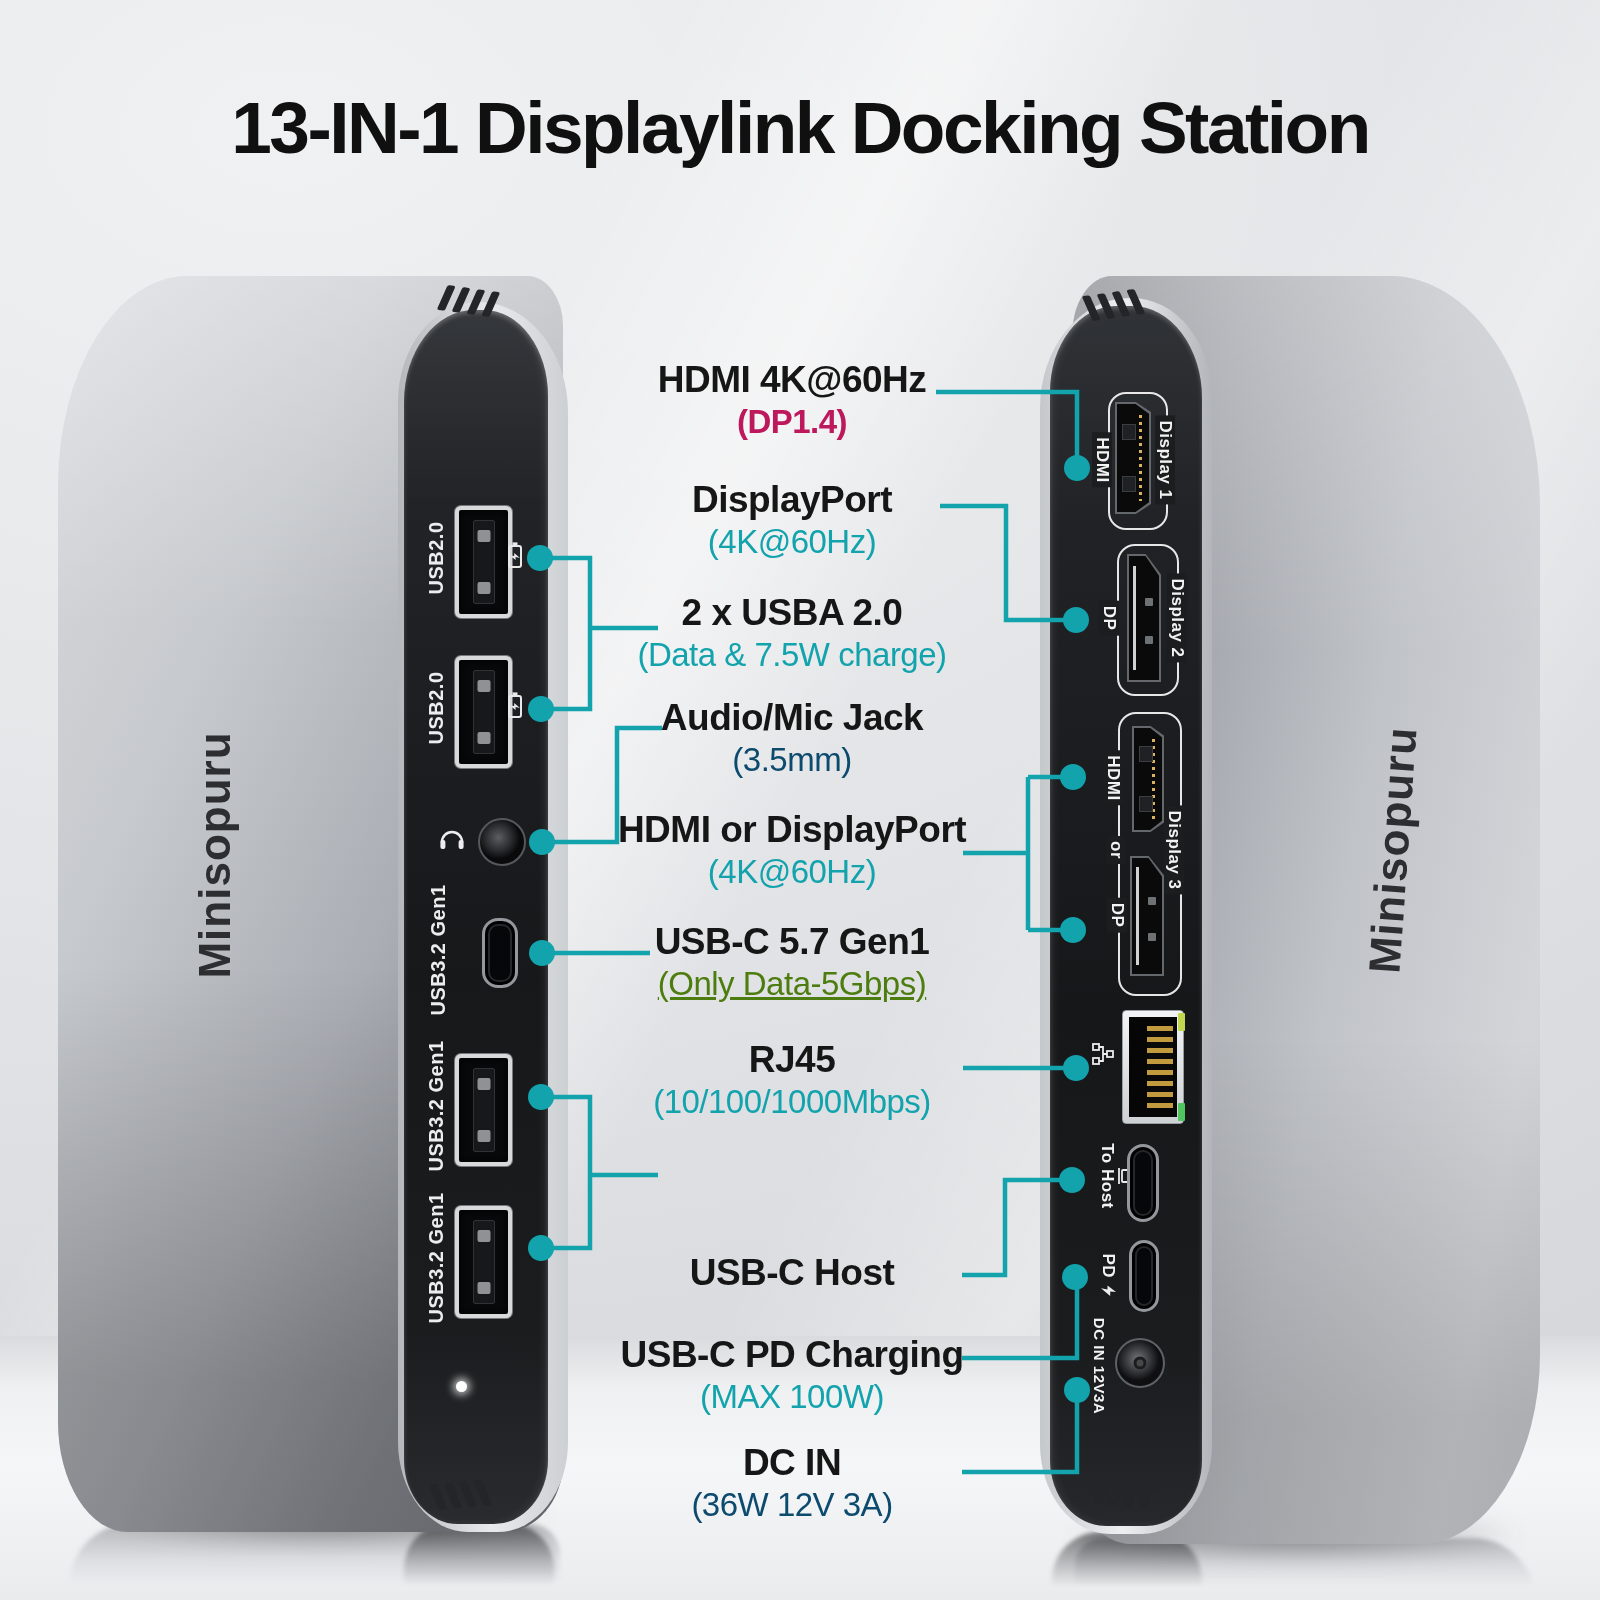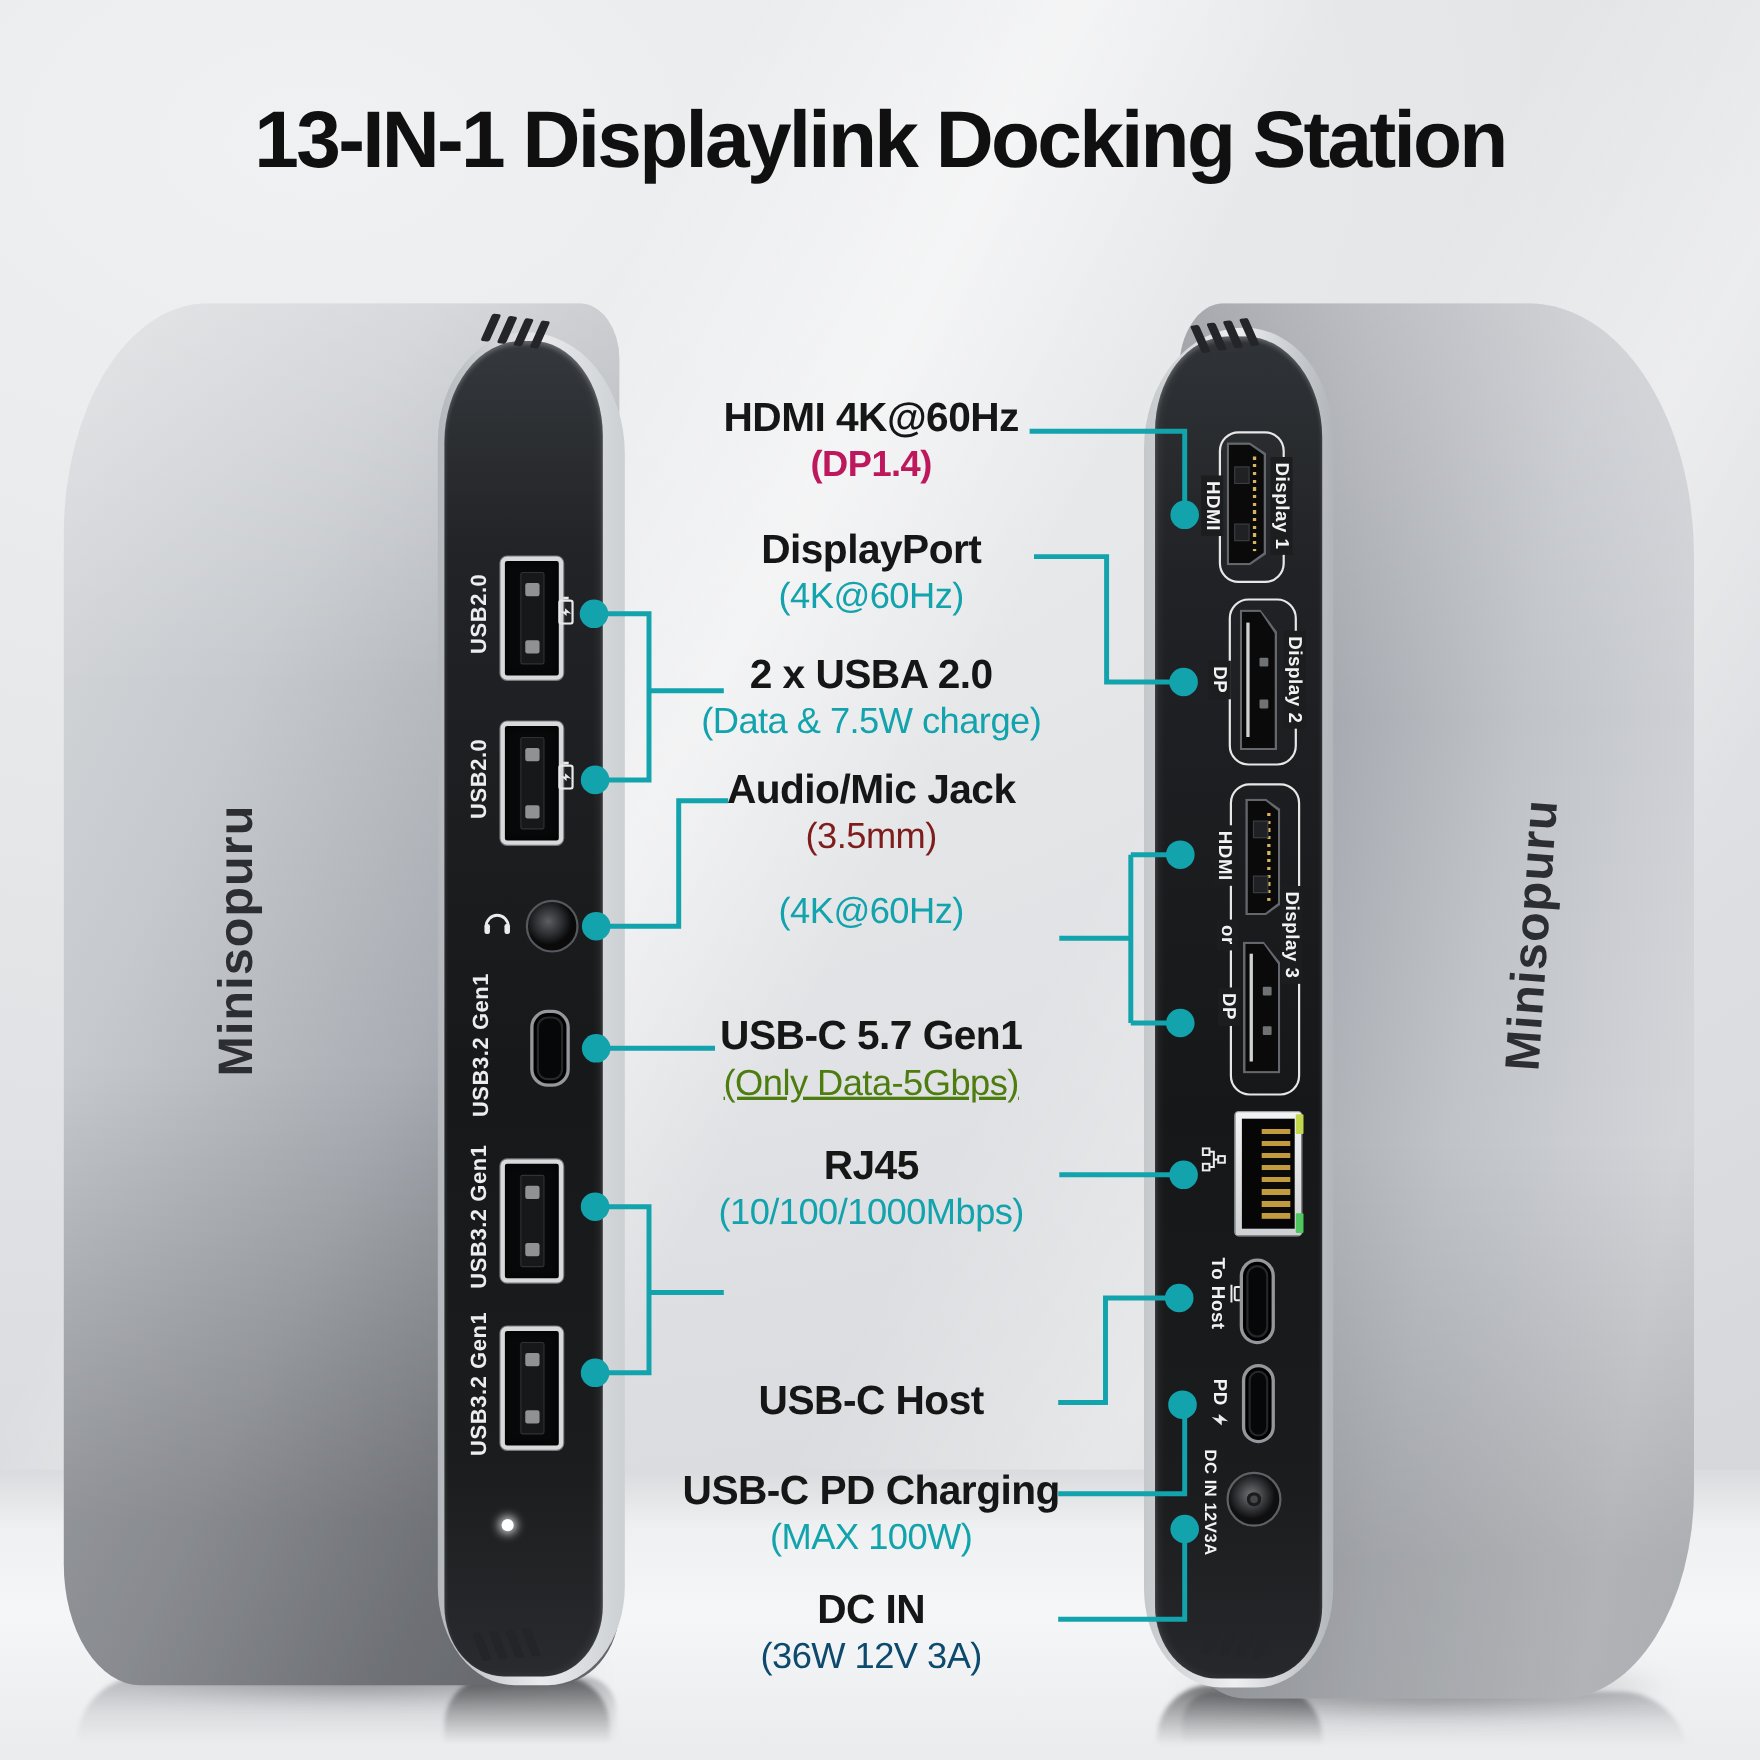--- a/index.html
+++ b/index.html
@@ -353,23 +353,24 @@
   <div class="callout" style="top:478px;">
     <div class="co-main">DisplayPort</div>
     <div class="co-sub" style="color:#12A3AD;">(4K@60Hz)</div>
   </div>
   <div class="callout" style="top:591px;">
     <div class="co-main">2 x USBA 2.0</div>
     <div class="co-sub" style="color:#12A3AD;">(Data &amp; 7.5W charge)</div>
   </div>
   <div class="callout" style="top:696px;">
     <div class="co-main">Audio/Mic Jack</div>
-    <div class="co-sub" style="color:#7f1d1d;">(3.5mm)</div>
+    <div class="co-sub" style="color:#0c4a6e;">(3.5mm)</div>
   </div>
   <div class="callout" style="top:808px;">
+    <div class="co-main">HDMI or DisplayPort</div>
     <div class="co-sub" style="color:#12A3AD;">(4K@60Hz)</div>
   </div>
   <div class="callout" style="top:920px;">
     <div class="co-main">USB-C 5.7 Gen1</div>
     <div class="co-sub" style="color:#4d7c0f;text-decoration:underline;">(Only Data-5Gbps)</div>
   </div>
   <div class="callout" style="top:1038px;">
     <div class="co-main">RJ45</div>
     <div class="co-sub" style="color:#12A3AD;">(10/100/1000Mbps)</div>
   </div>

